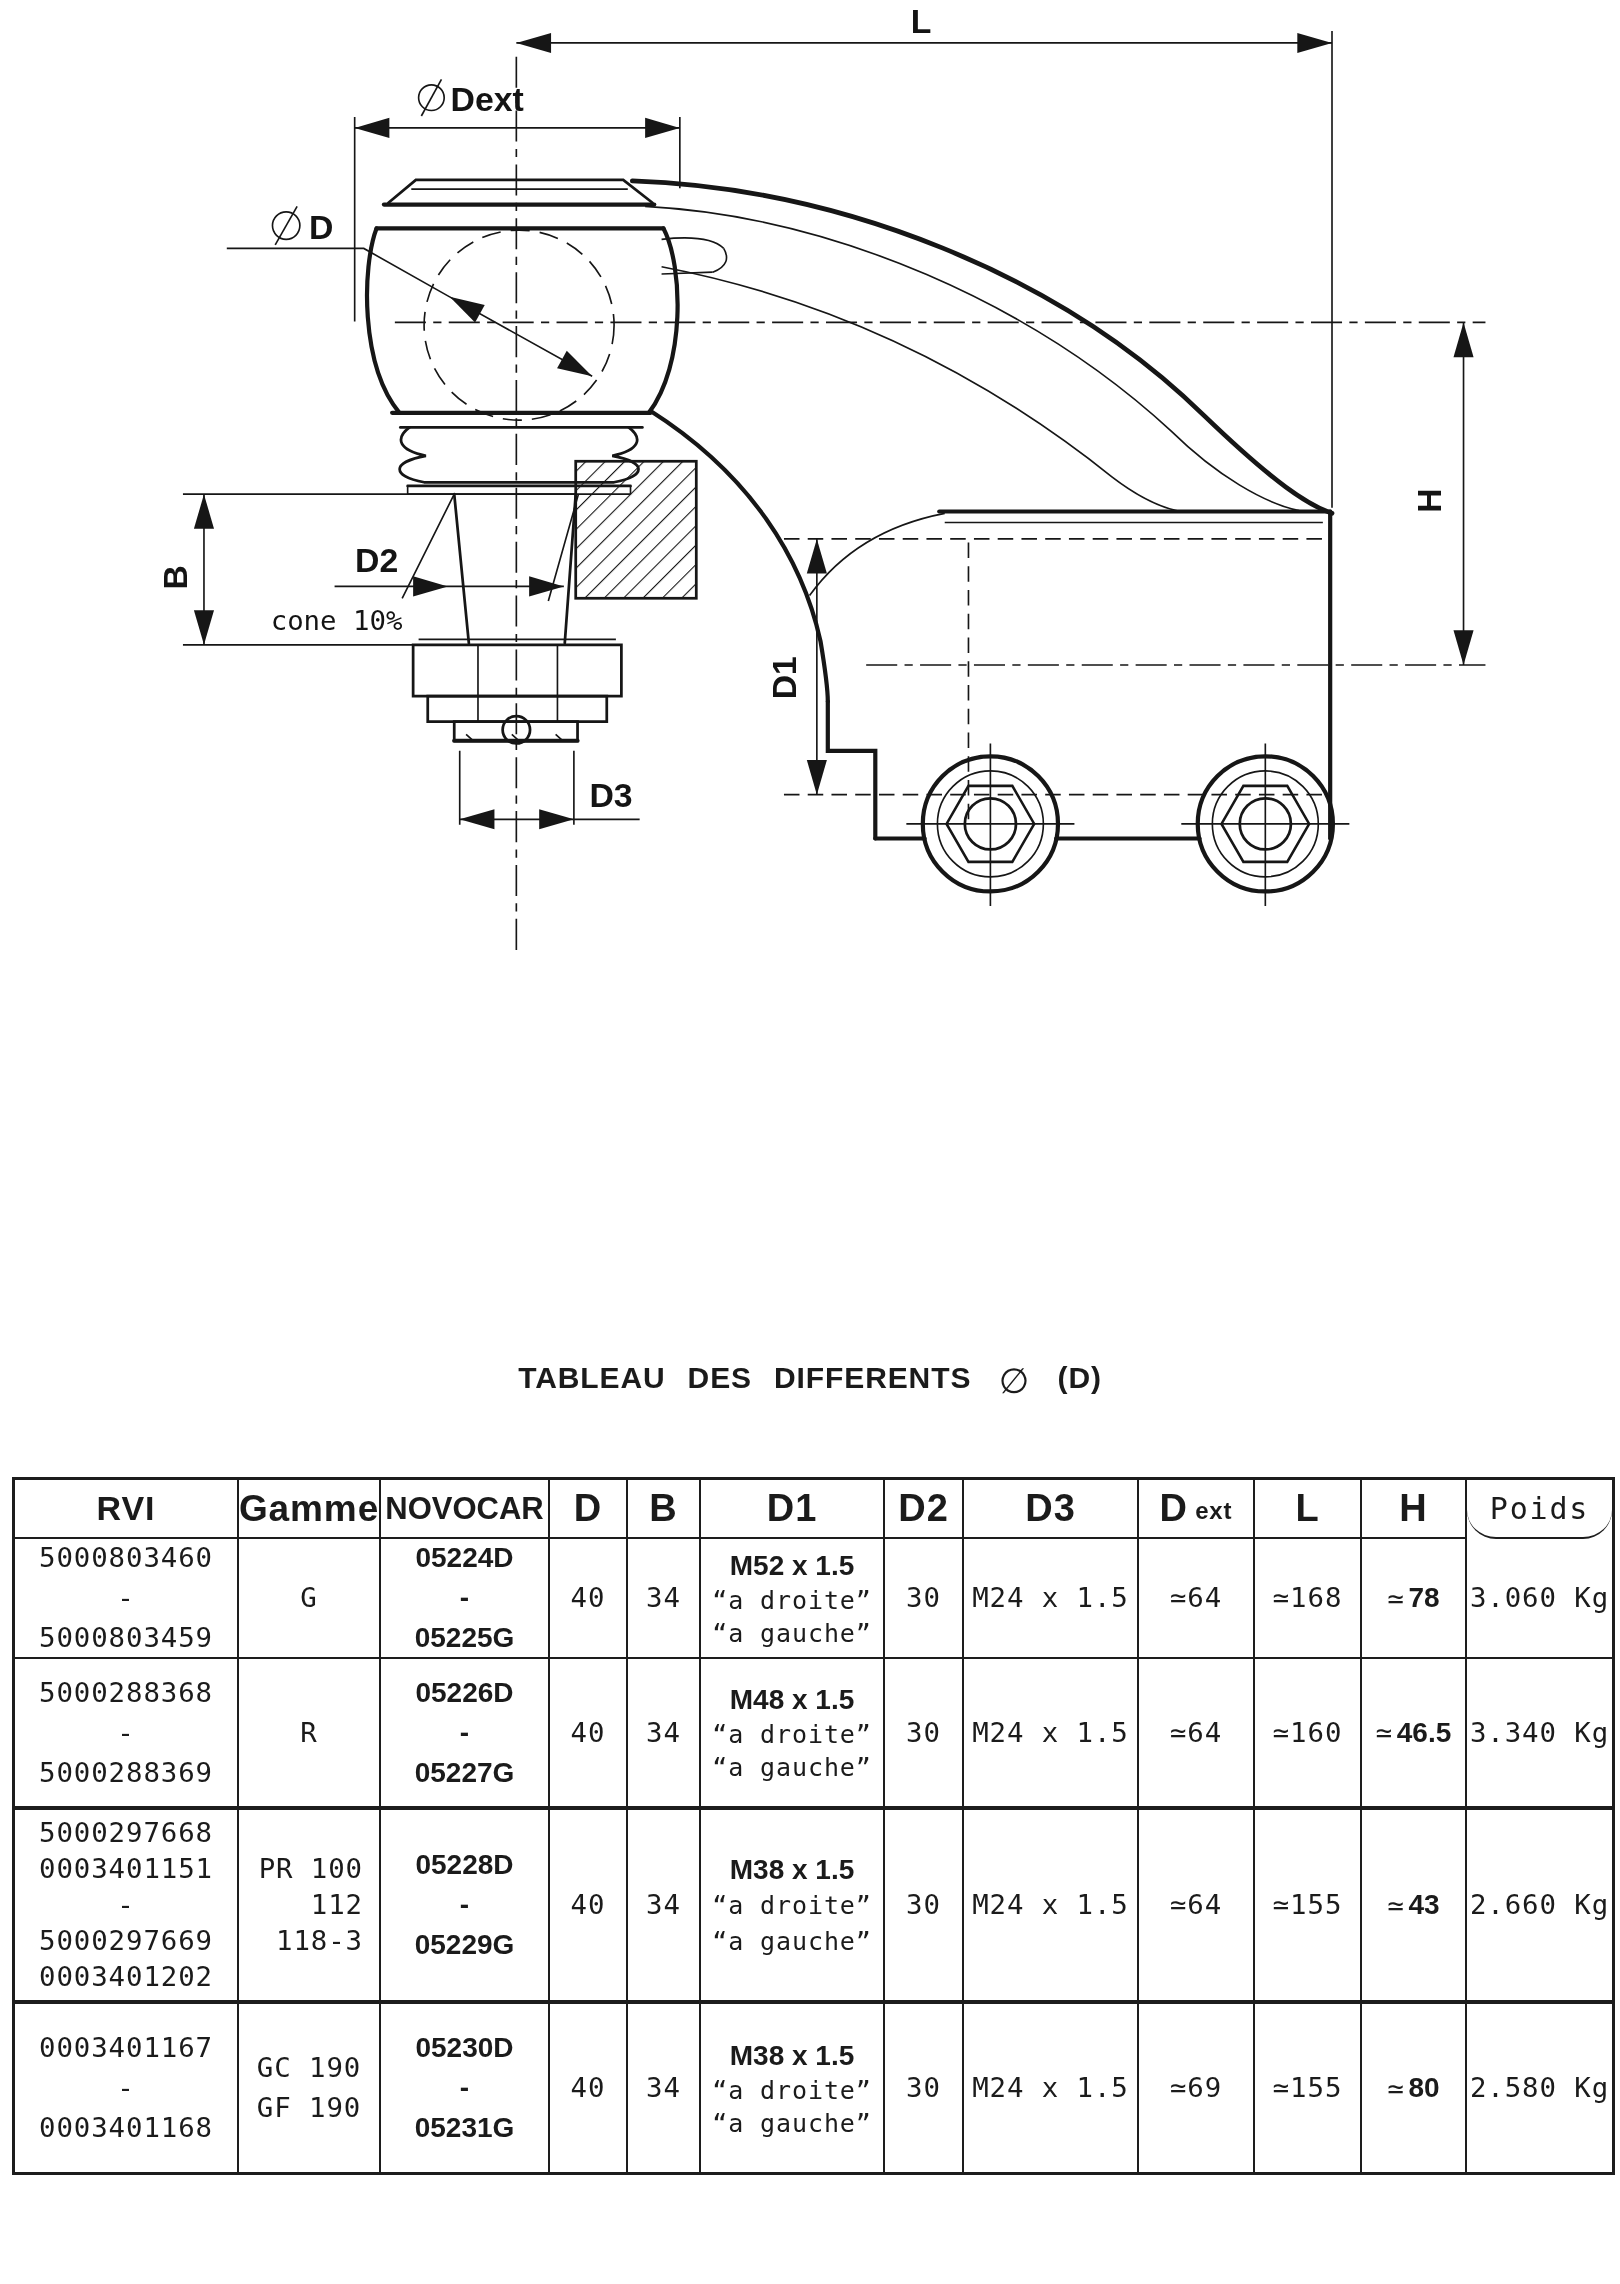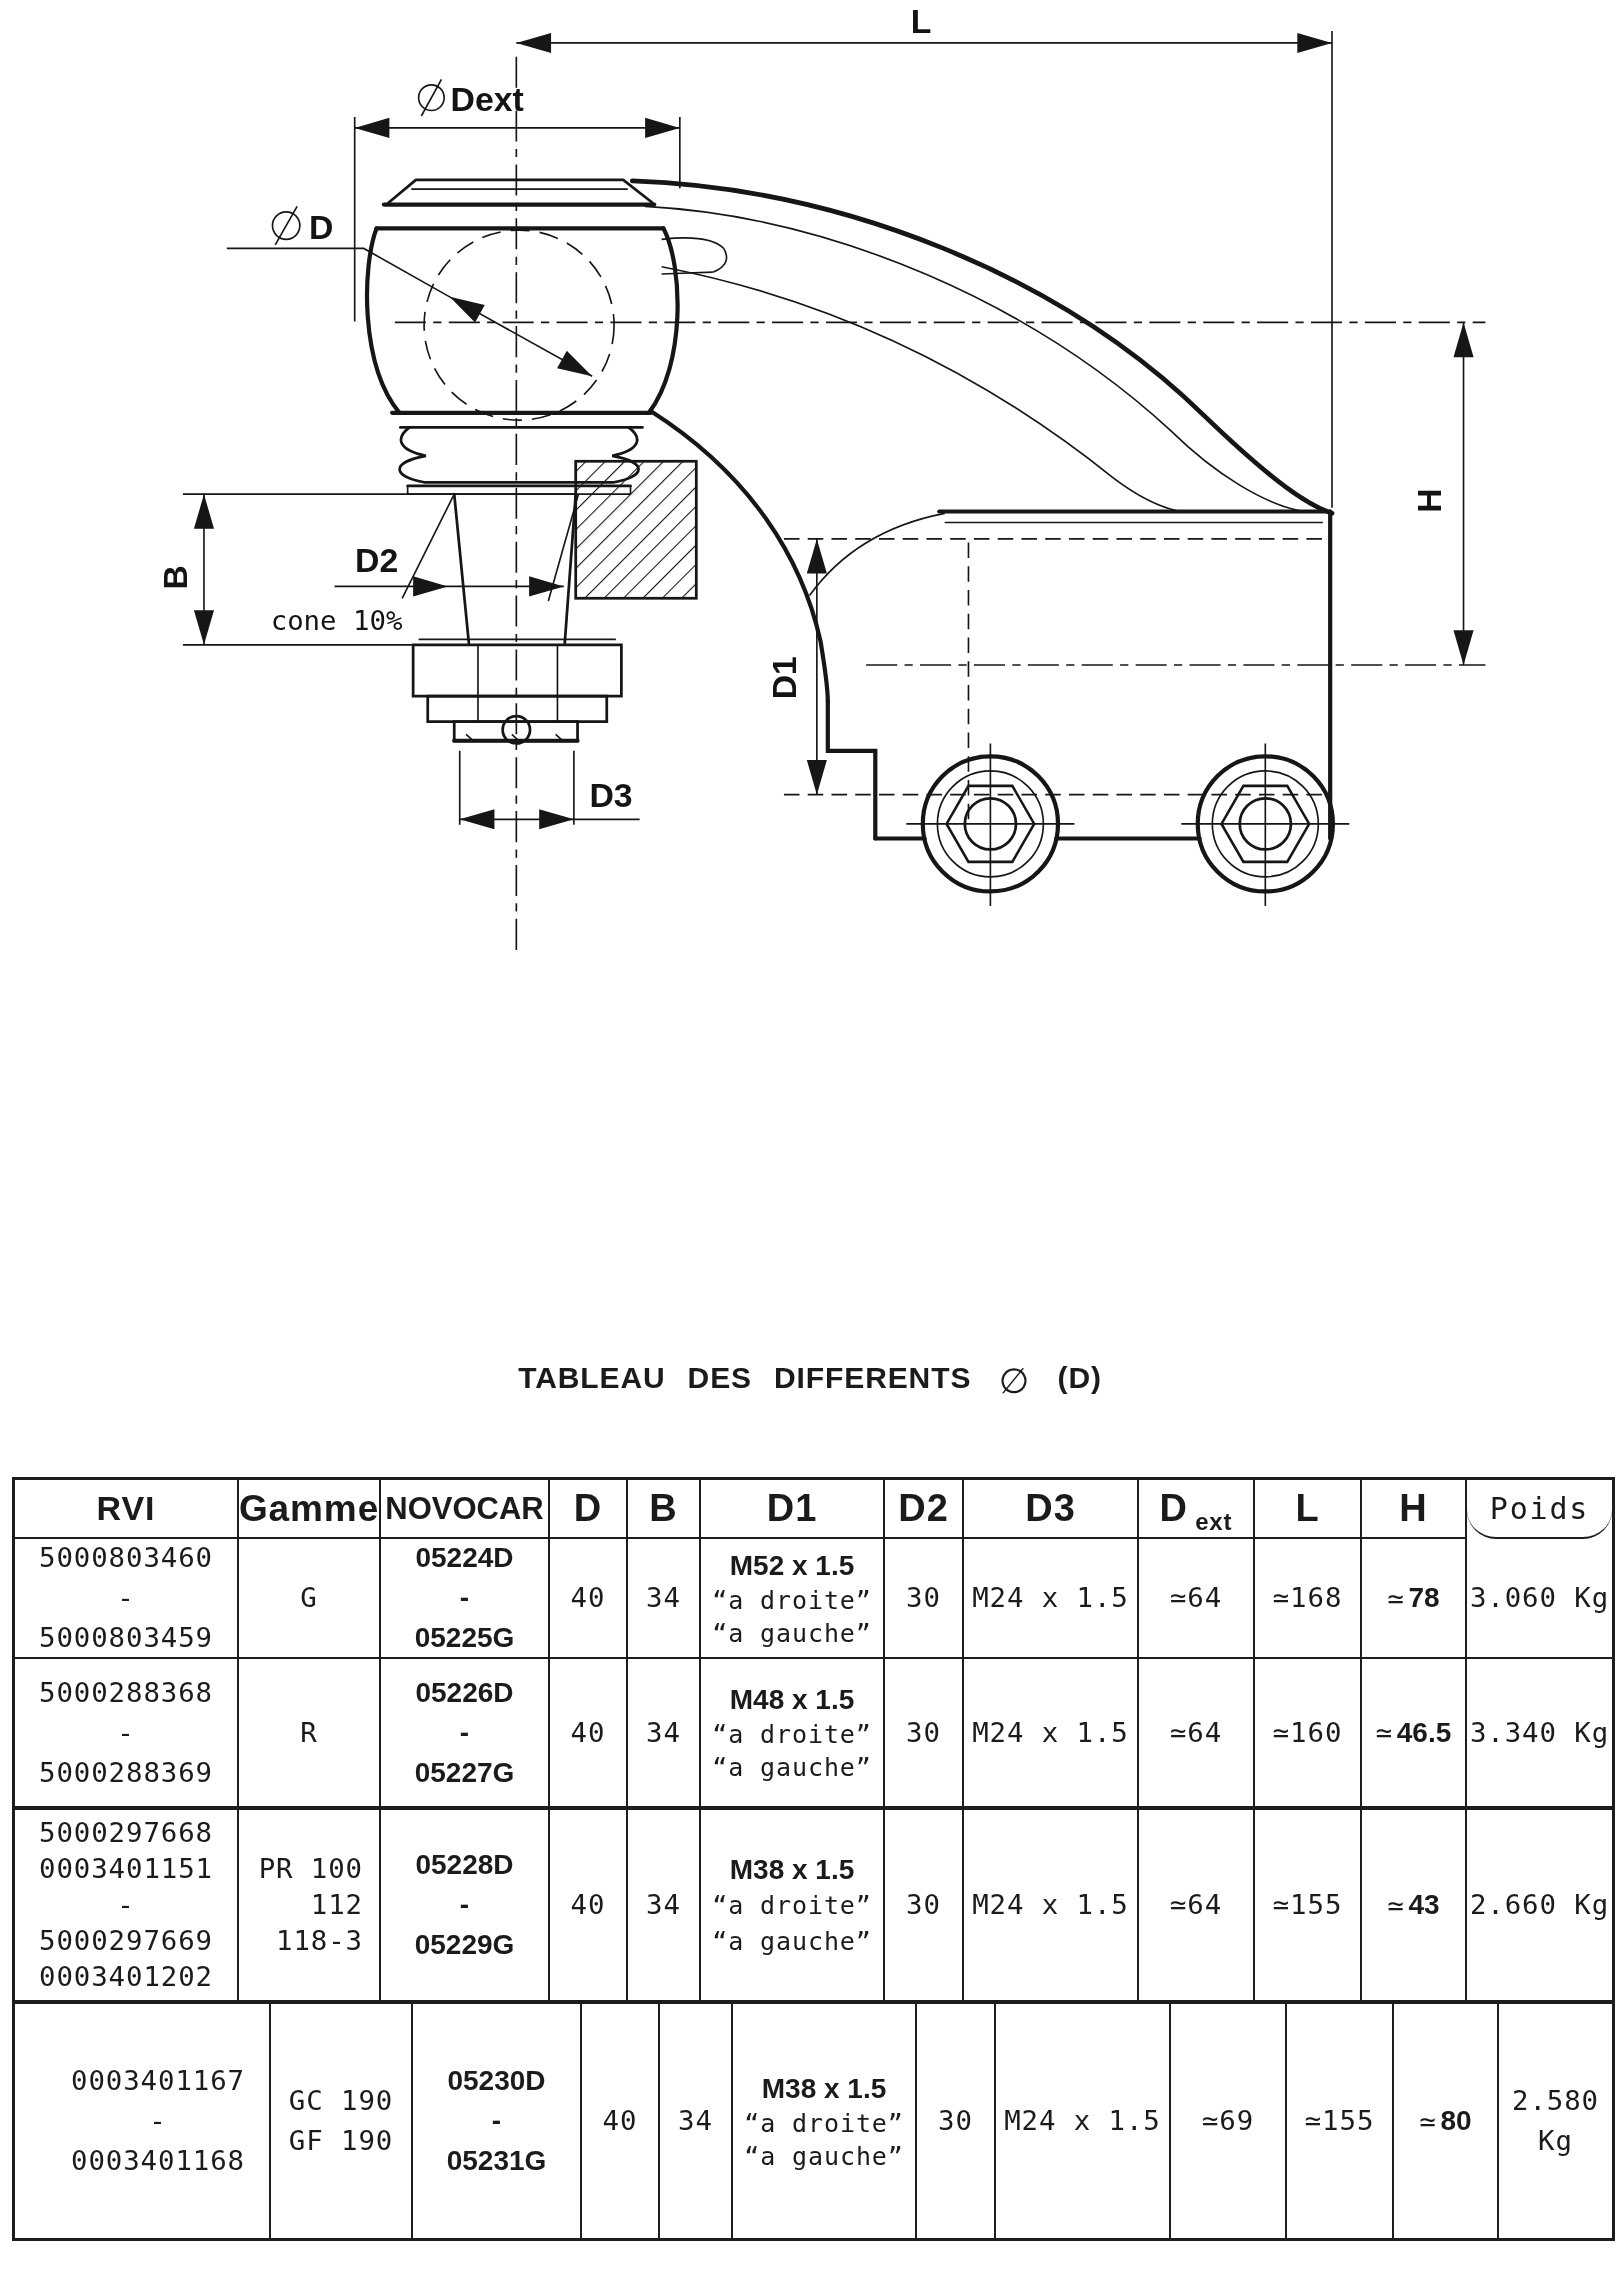--- a/index.html
+++ b/index.html
@@ -18,34 +18,34 @@
   .dlab{font-family:"Liberation Sans",sans-serif;font-weight:bold;font-size:37px;}
   .dmono{font-family:"DejaVu Sans Mono",monospace;font-size:30px;}
   
   .ptable{position:absolute;left:12px;top:1477px;width:1603px;border:3.7px solid #1d1d1d;
           background:#fff;box-sizing:border-box;}
   .tr{display:grid;grid-template-columns:224px 142px 169px 78px 73px 184px 79px 175px 116px 107px 105px 1fr;}
   .tr.hrow{height:59px;}
   .tr.r1{height:120px;}
   .tr.r2{height:151px;}
   .tr.r3{height:194px;}
-  .tr.r4{height:234px;padding-left:32px;}
+  .tr.r4{height:168px;}
   .td{border-right:2.3px solid #1d1d1d;box-sizing:border-box;display:flex;flex-direction:column;
       justify-content:center;align-items:center;text-align:center;overflow:hidden;}
   .td:last-child{border-right:none;}
   .hrow .td{border-bottom:2.7px solid #1d1d1d;}
   .r1 .td{border-bottom:2.3px solid #1d1d1d;}
   .r2 .td,.r3 .td{border-bottom:4.6px solid #1d1d1d;}
   .r4 .td{border-bottom:none;}
   .hd{font-weight:bold;font-size:38px;letter-spacing:0.9px;}
   .hd-rvi{font-size:34px;}
   .hd-gamme{font-size:37px;}
   .hd-novocar{font-size:31px;letter-spacing:0;}
   .hd-poids{font-family:"DejaVu Sans Mono",monospace;font-weight:normal;font-size:30px;letter-spacing:1.8px;border-radius:29px;}
-  .sub{font-size:24px;margin-left:5.5px;align-self:flex-end;padding-bottom:1px;}
+  .sub{font-size:24px;margin-left:5.5px;align-self:flex-end;padding-bottom:12px;}
   .mono{font-family:"DejaVu Sans Mono",monospace;font-size:27.4px;letter-spacing:0.9px;line-height:40px;}
   .r3 .mono{line-height:36px;}
   .bold{font-family:"Liberation Sans",sans-serif;font-weight:bold;font-size:28px;line-height:40px;}
   .q{font-size:25px;line-height:33px;}
   .d1line{line-height:37px;}
   .gright{align-items:flex-end;padding-right:16px;}
   .hcell{flex-direction:row;align-items:center;gap:1.8px;}
   .hsym{font-family:"DejaVu Sans Mono",monospace;font-size:27.4px;font-weight:normal;margin-right:2.7px;}
   
   .ttl{position:absolute;top:1327px;left:0;width:100%;display:flex;justify-content:center;

